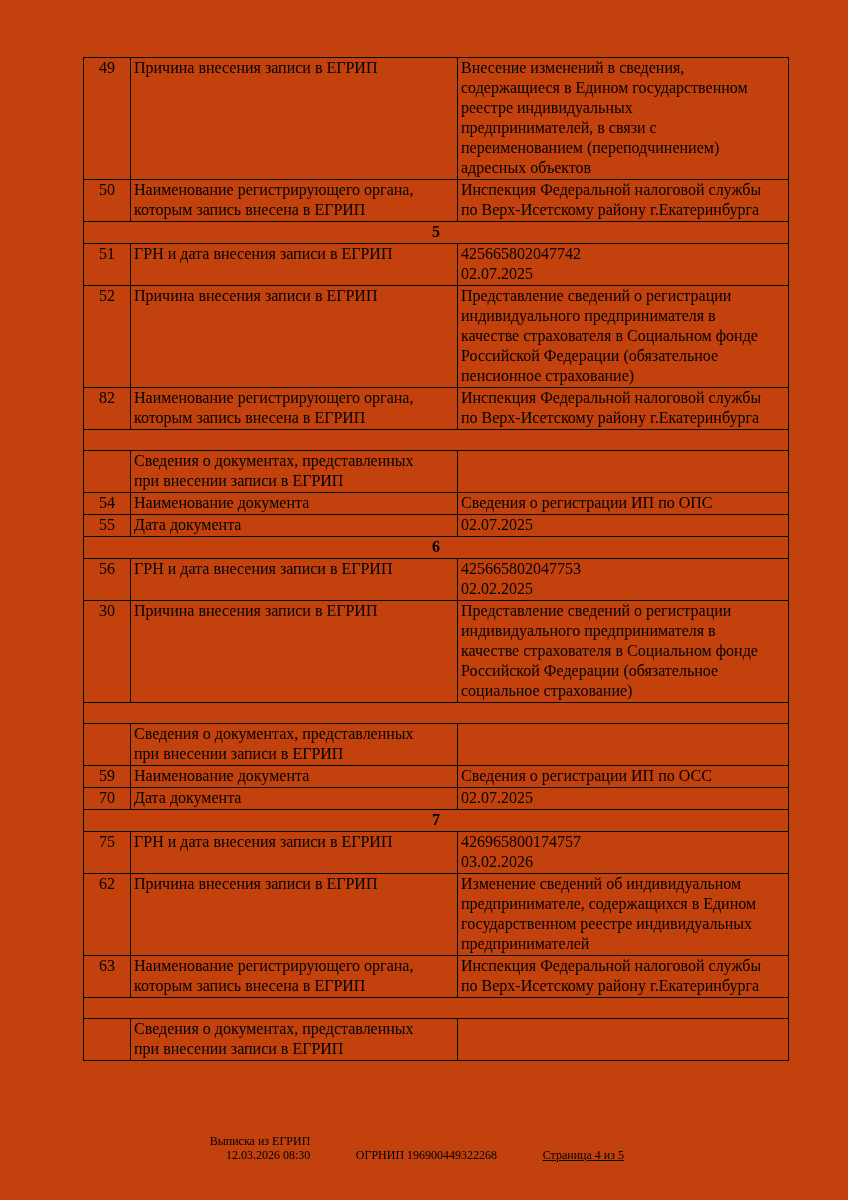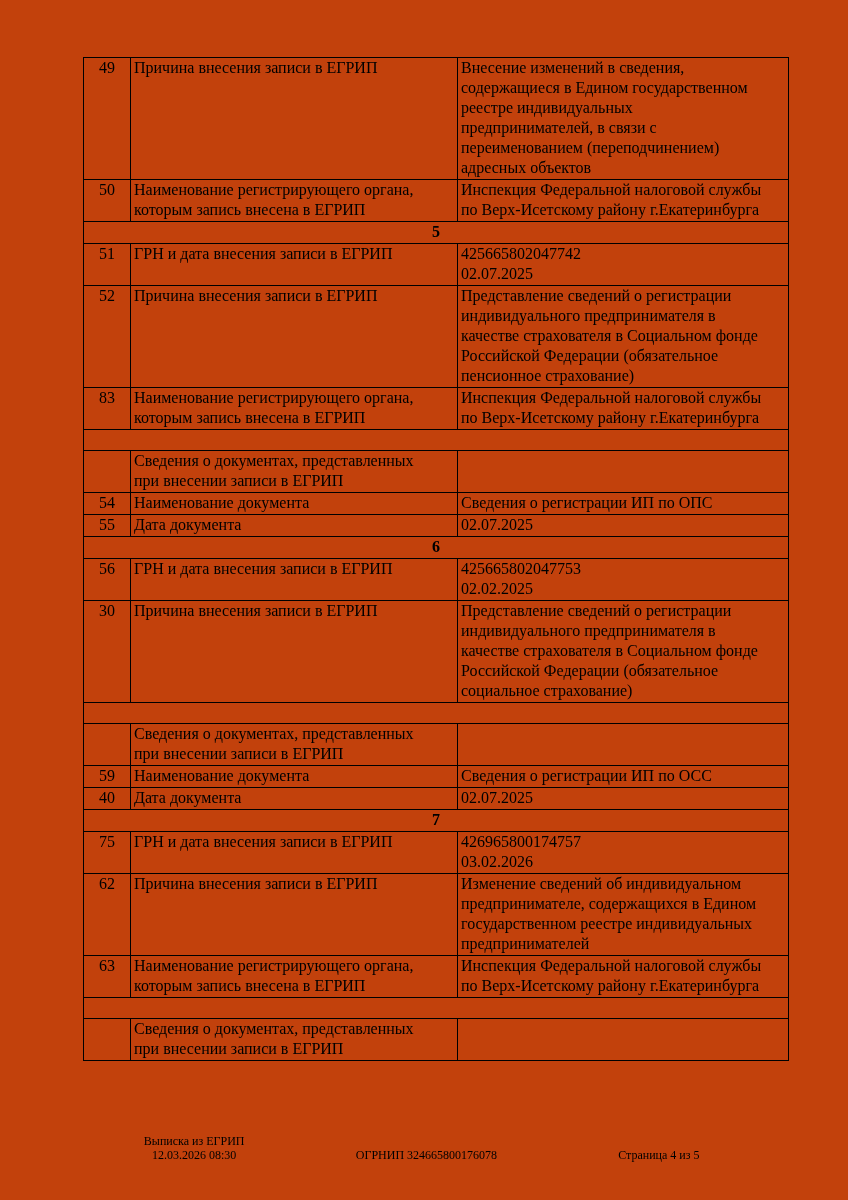--- a/index.html
+++ b/index.html
@@ -53,23 +53,23 @@
   .footer {
     position: absolute;
     left: 78px;
     top: 1134px;
     width: 697px;
     display: flex;
     align-items: flex-end;
     font-size: 12px;
     line-height: 14px;
   }
-  .footer .f-left   { flex: 1; text-align: center; }
+  .footer .f-left   { flex: 1; text-align: right; }
   .footer .f-center { flex: 1; text-align: center; }
-  .footer .f-right  { flex: 1; text-align: center; }
+  .footer .f-right  { flex: 1; text-align: left; text-decoration: underline; }
 </style>
 </head>
 <body>
 
 <div class="page">
 
   <table class="egrip">
     <colgroup>
       <col style="width:47px">
       <col style="width:327px">
@@ -105,21 +105,21 @@
         <tr>
           <td class="c-num">52</td>
           <td class="c-label">Причина внесения записи в ЕГРИП</td>
           <td class="c-value">Представление сведений о регистрации
 индивидуального предпринимателя в
 качестве страхователя в Социальном фонде
 Российской Федерации (обязательное
 пенсионное страхование)</td>
         </tr>
         <tr>
-          <td class="c-num">83</td>
+          <td class="c-num">82</td>
           <td class="c-label">Наименование регистрирующего органа,
 которым запись внесена в ЕГРИП</td>
           <td class="c-value">Инспекция Федеральной налоговой службы
 по Верх-Исетскому району г.Екатеринбурга</td>
         </tr>
         <tr>
           <td class="c-spacer" colspan="3"></td>
         </tr>
         <tr>
           <td class="c-num"></td>
@@ -163,21 +163,21 @@
           <td class="c-label">Сведения о документах, представленных
 при внесении записи в ЕГРИП</td>
           <td class="c-value"></td>
         </tr>
         <tr>
           <td class="c-num">59</td>
           <td class="c-label">Наименование документа</td>
           <td class="c-value">Сведения о регистрации ИП по ОСС</td>
         </tr>
         <tr>
-          <td class="c-num">40</td>
+          <td class="c-num">70</td>
           <td class="c-label">Дата документа</td>
           <td class="c-value">02.07.2025</td>
         </tr>
         <tr>
           <td class="c-section" colspan="3">7</td>
         </tr>
         <tr>
           <td class="c-num">75</td>
           <td class="c-label">ГРН и дата внесения записи в ЕГРИП</td>
           <td class="c-value">426965800174757
@@ -208,17 +208,17 @@
           <td class="c-value"></td>
         </tr>
       </tbody>
   </table>
 
   <div class="footer">
     <div class="f-left">
       <div>Выписка из ЕГРИП</div>
       <div>12.03.2026 08:30</div>
     </div>
-    <div class="f-center">ОГРНИП 324665800176078</div>
+    <div class="f-center">ОГРНИП 196900449322268</div>
     <div class="f-right">Страница 4 из 5</div>
   </div>
 
 </div>
 
 </body></html>

